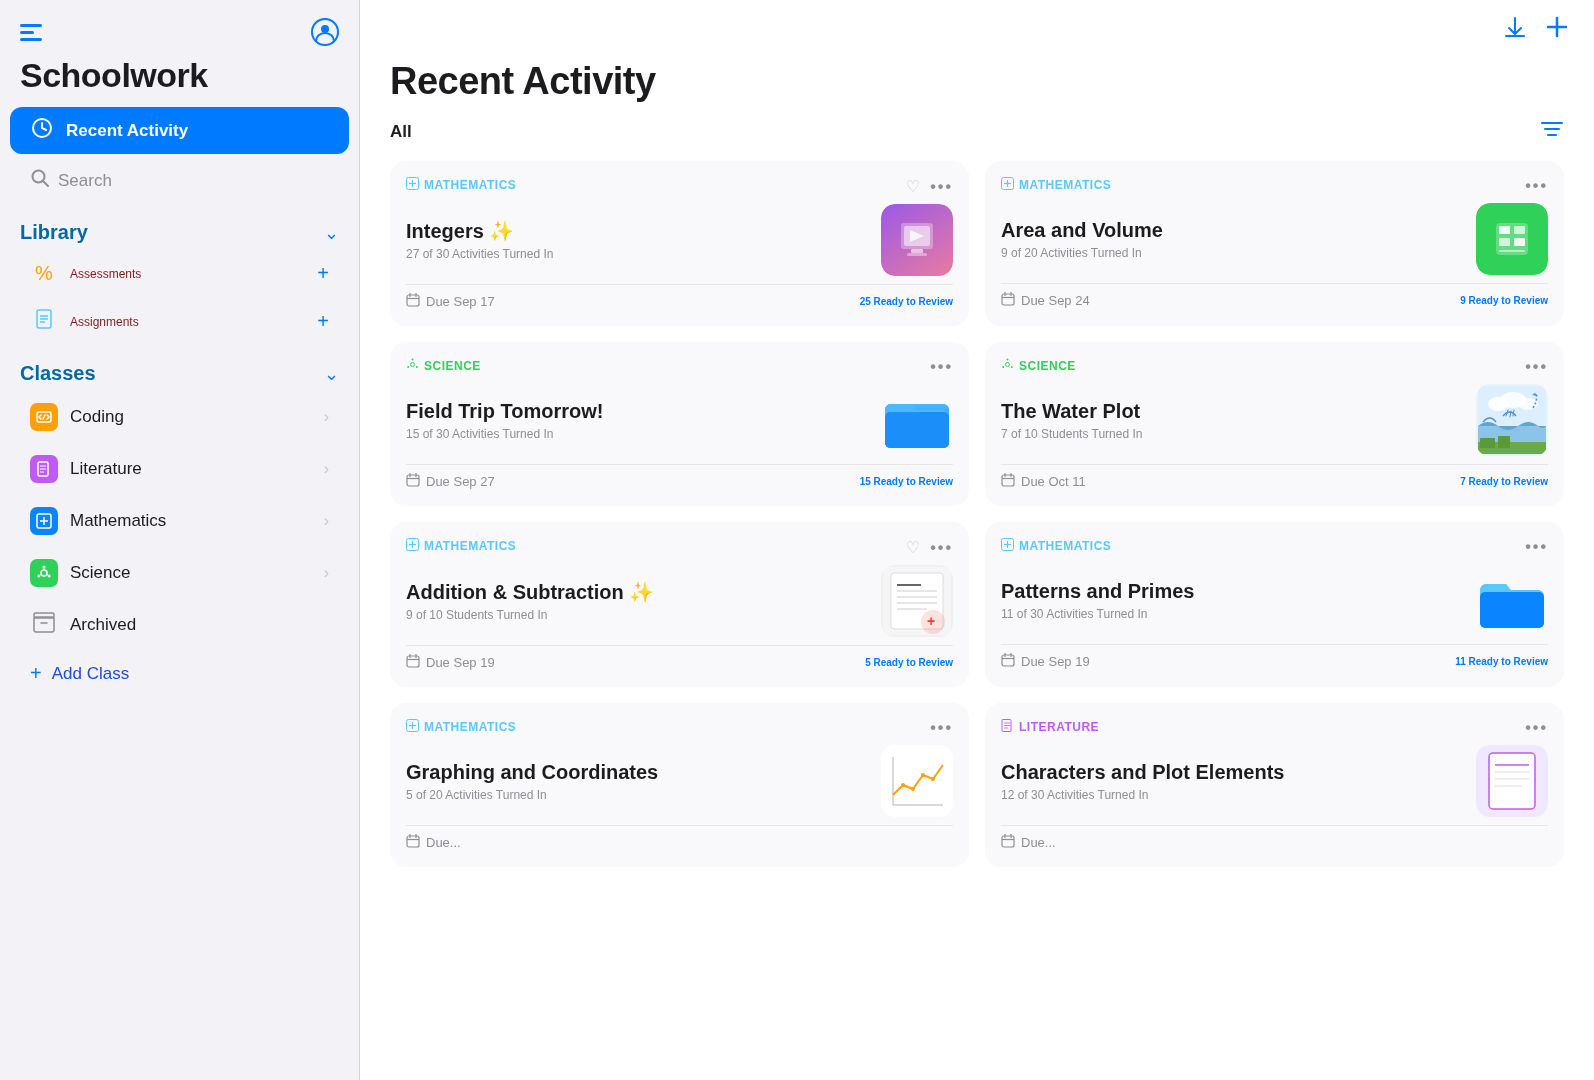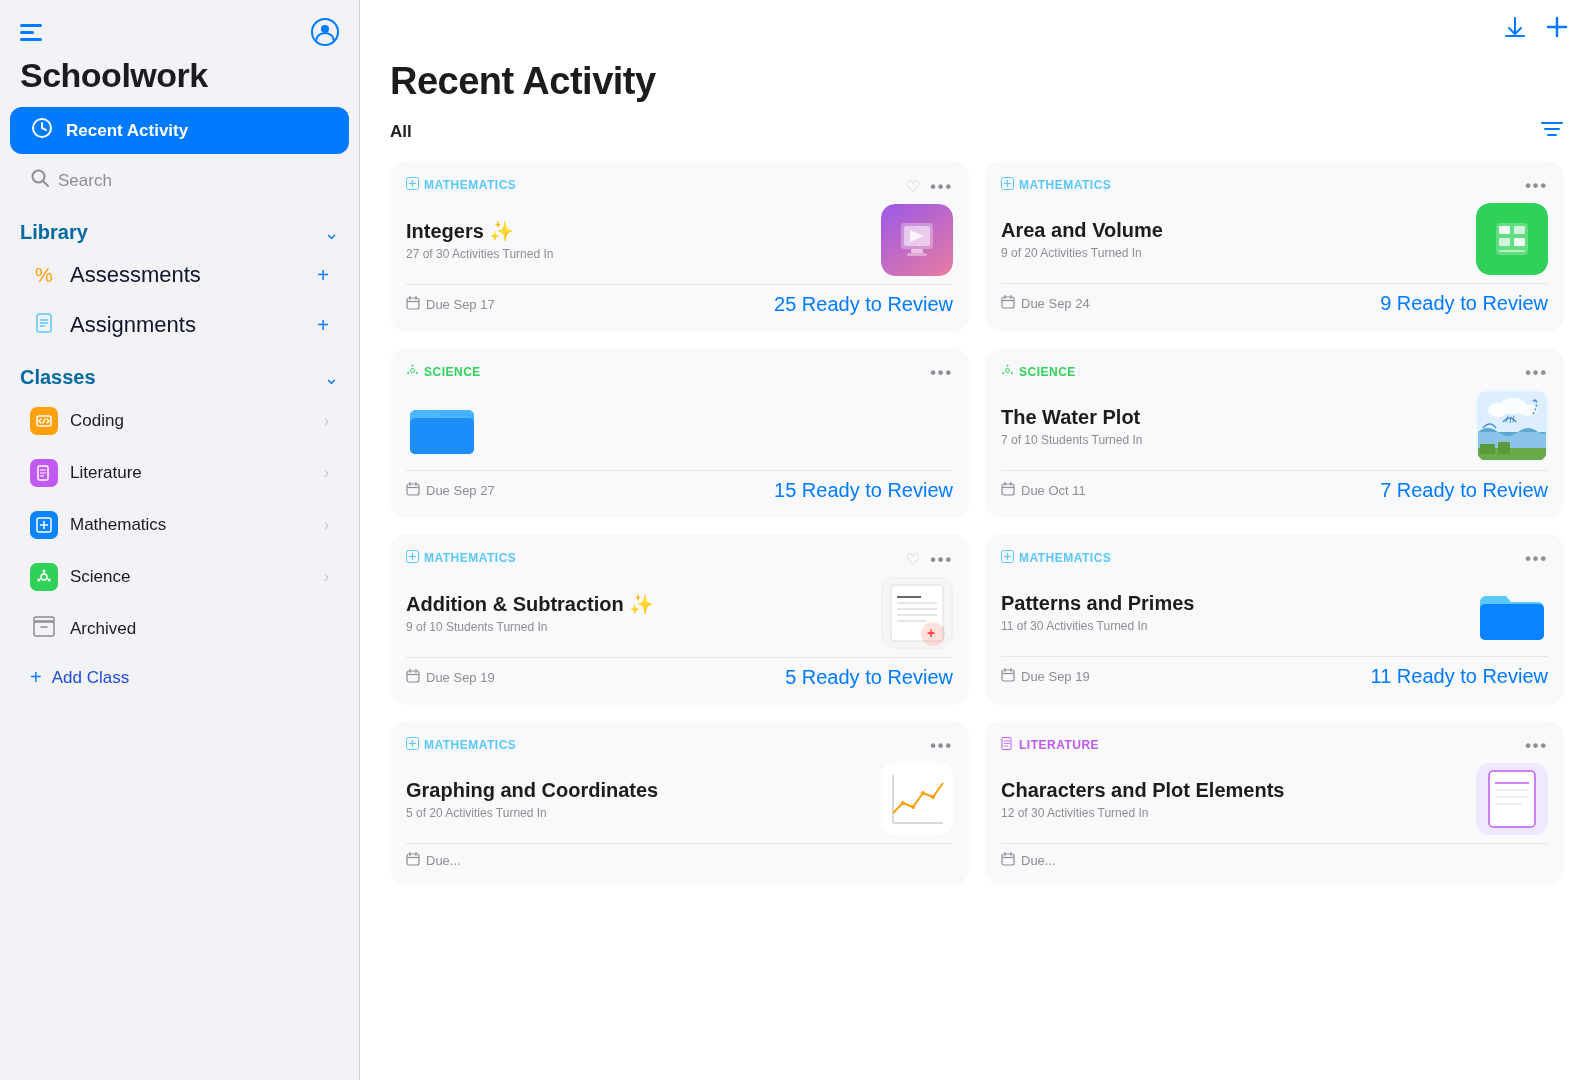--- a/index.html
+++ b/index.html
@@ -136,22 +136,22 @@
       gap: 12px;
     }
 
     .library-item-icon {
       font-size: 20px;
       width: 28px;
       text-align: center;
     }
 
     .library-item-label {
-      font-size: 22px;
-      color: #0f172a;
+      font-size: 12px;
+      color: #7f1d1d;
     }
 
     .add-btn {
       background: none;
       border: none;
       color: #007aff;
       font-size: 20px;
       cursor: pointer;
       font-weight: 300;
     }
@@ -372,22 +372,22 @@
       gap: 6px;
       font-size: 13px;
       color: #8e8e93;
     }
 
     .card-due-icon {
       font-size: 14px;
     }
 
     .card-review {
-      font-size: 20px;
-      font-weight: 400;
+      font-size: 10px;
+      font-weight: 700;
       color: #007aff;
       margin-left: 37px;
     }
 
     
     ::-webkit-scrollbar { width: 6px; }
     ::-webkit-scrollbar-track { background: transparent; }
     ::-webkit-scrollbar-thumb { background: #c7c7cc; border-radius: 3px; }
   </style>
 </head>
@@ -682,20 +682,24 @@
                 <circle cx="2.2" cy="9" r="1" fill="#30d158"></circle>
               </svg></span>
         <span class="card-subject-label" style="color:#30d158;">SCIENCE</span>
       </div>
       <div class="card-top-actions">
 
         <span style="color:#8e8e93;font-size:16px;font-weight:700;letter-spacing:2px;">•••</span>
       </div>
     </div>
     <div class="card-body">
+      <div class="card-info">
+        <div class="card-title">Field Trip Tomorrow!</div>
+        <div class="card-subtitle">15 of 30 Activities Turned In</div>
+      </div>
       <div class="card-thumbnail">
         <div style="width:72px;height:72px;display:flex;align-items:center;justify-content:center;">
         <svg width="68" height="60" viewBox="0 0 68 60" fill="none">
           <rect x="2" y="14" width="64" height="44" rx="6" fill="#1c8ef9"></rect>
           <rect x="2" y="14" width="64" height="44" rx="6" fill="url(#folderGrad1)"></rect>
           <path d="M2 20C2 16.7 4.7 14 8 14H28L33 20H60C63.3 20 66 22.7 66 26V52C66 55.3 63.3 58 60 58H8C4.7 58 2 55.3 2 52V20Z" fill="#4db8ff"></path>
           <rect x="2" y="22" width="64" height="36" rx="5" fill="#1c8ef9"></rect>
           <defs>
                   <linearGradient id="folderGrad1" x1="34" y1="14" x2="34" y2="58" gradientUnits="userSpaceOnUse">
                     <stop stop-color="#4ab8ff"></stop>

